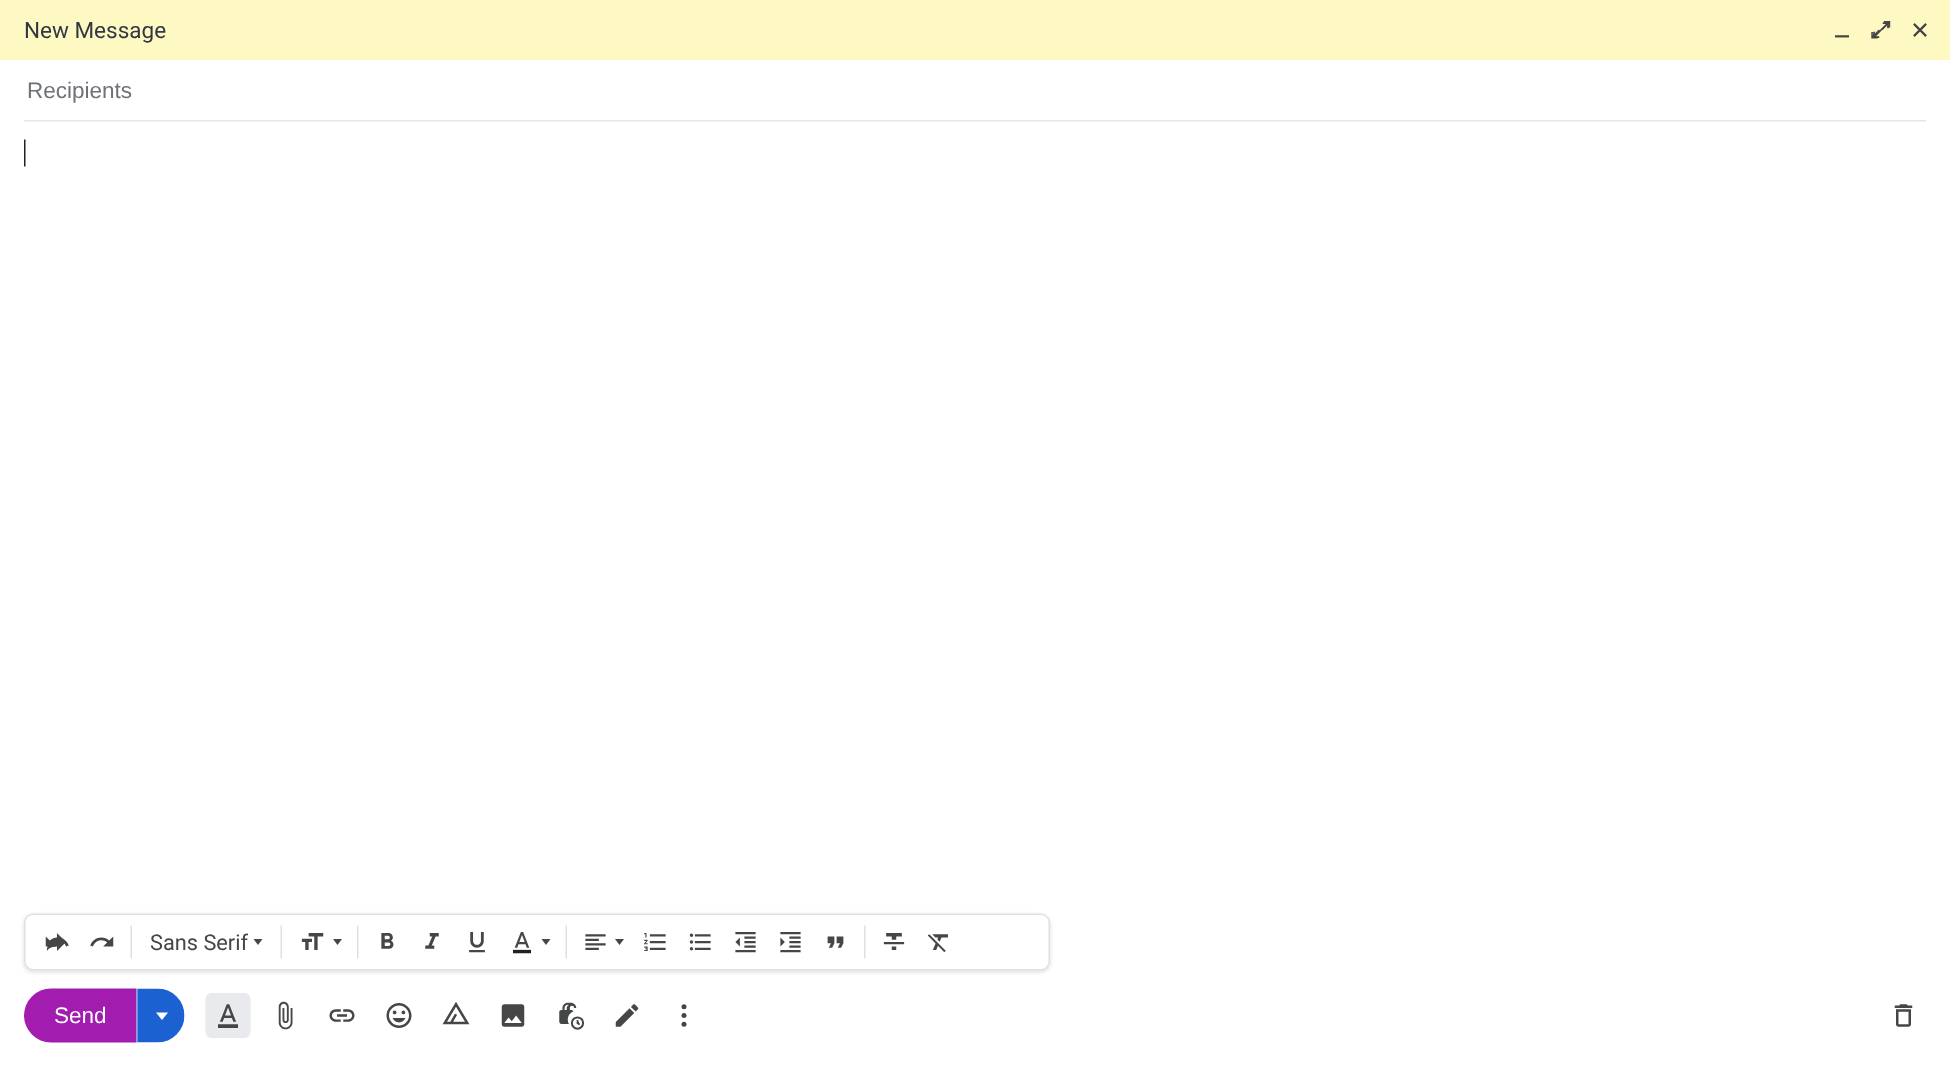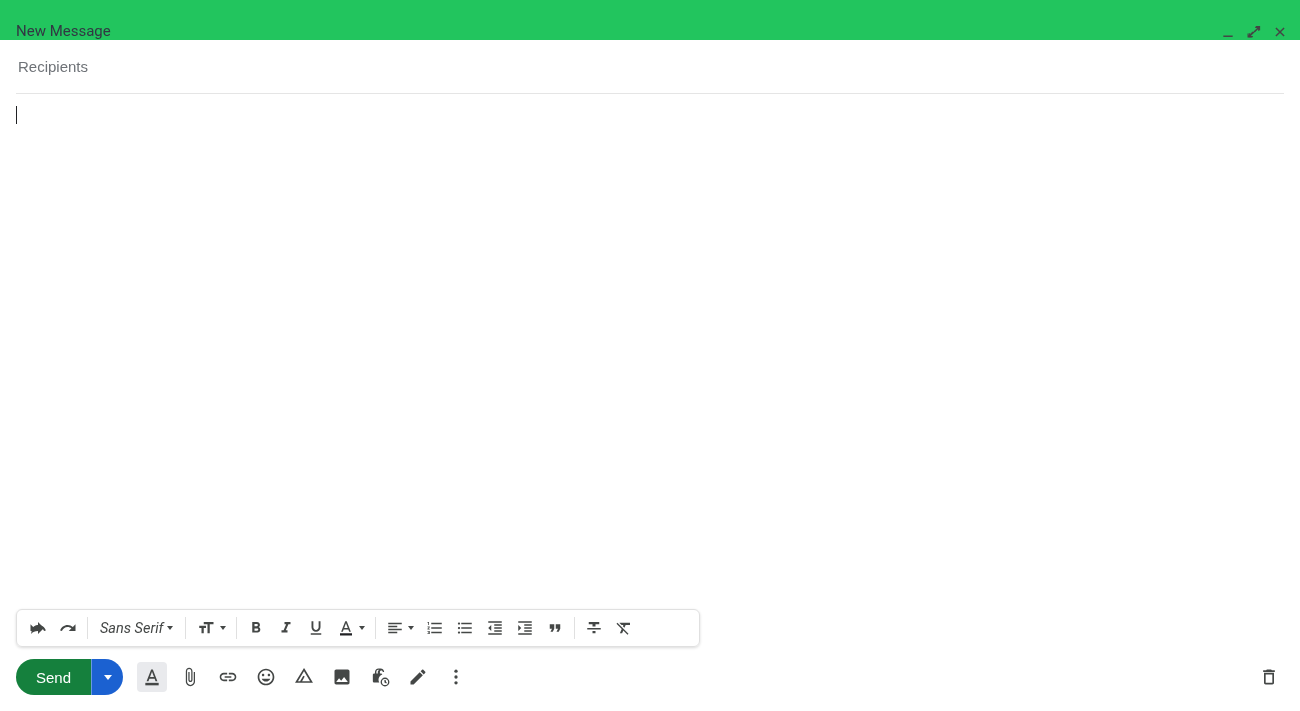--- a/index.html
+++ b/index.html
@@ -11,22 +11,22 @@
     overflow: hidden;
     color: #202124;
   }
   .window {
     width: 100%; height: 100%;
     display: flex; flex-direction: column;
     box-shadow: 0 0 8px rgba(0,0,0,0.15);
   }
   .header {
     height: 40px;
-    background: #22c55e;
-    display: flex; align-items: flex-end;
+    background: #fef9c3;
+    display: flex; align-items: center;
     padding: 0 12px 0 16px;
   }
   .header-title {
     font-size: 15px;
     color: #323743;
     flex: 1;
   }
   .header-controls {
     display: flex; gap: 10px;
   }
@@ -34,21 +34,21 @@
     width: 16px; height: 16px;
     display: flex; align-items: center; justify-content: center;
     cursor: pointer;
     color: #444;
   }
   .fields {
     padding: 0 16px;
   }
   .field-row {
     border-bottom: 1px solid #e5e5e5;
-    height: 54px;
+    height: 41px;
     display: flex; align-items: center;
   }
   .field-input {
     border: none; outline: none;
     width: 100%; height: 100%;
     font-size: 15px;
     color: #202124;
     background: transparent;
   }
   .field-input::placeholder { color: #6e7277; }
@@ -67,21 +67,20 @@
     margin: 0 16px 8px 16px;
     width: 684px;
     height: 38px;
     border: 1px solid #e0e0e0;
     border-radius: 6px;
     box-shadow: 0 1px 3px rgba(0,0,0,0.15);
     display: flex; align-items: center;
     padding: 0 6px;
     font-size: 14px;
     color: #444746;
-    font-style: italic;
   }
   .fmt-btn {
     height: 30px;
     display: flex; align-items: center; justify-content: center;
     padding: 0 6px;
     border-radius: 4px;
     cursor: pointer;
     color: #444746;
   }
   .fmt-btn svg { display: block; }
@@ -99,21 +98,21 @@
   .bottom-bar {
     height: 56px;
     display: flex; align-items: center;
     padding: 0 16px 12px 16px;
   }
   .send-group {
     display: flex;
     height: 36px;
   }
   .send-btn {
-    background: #15803d;
+    background: #a21caf;
     color: #fff;
     border: none;
     border-radius: 18px 0 0 18px;
     padding: 0 20px;
     font-size: 15px;
     font-weight: 500;
     cursor: pointer;
   }
   .send-more {
     background: #1b61d1;

